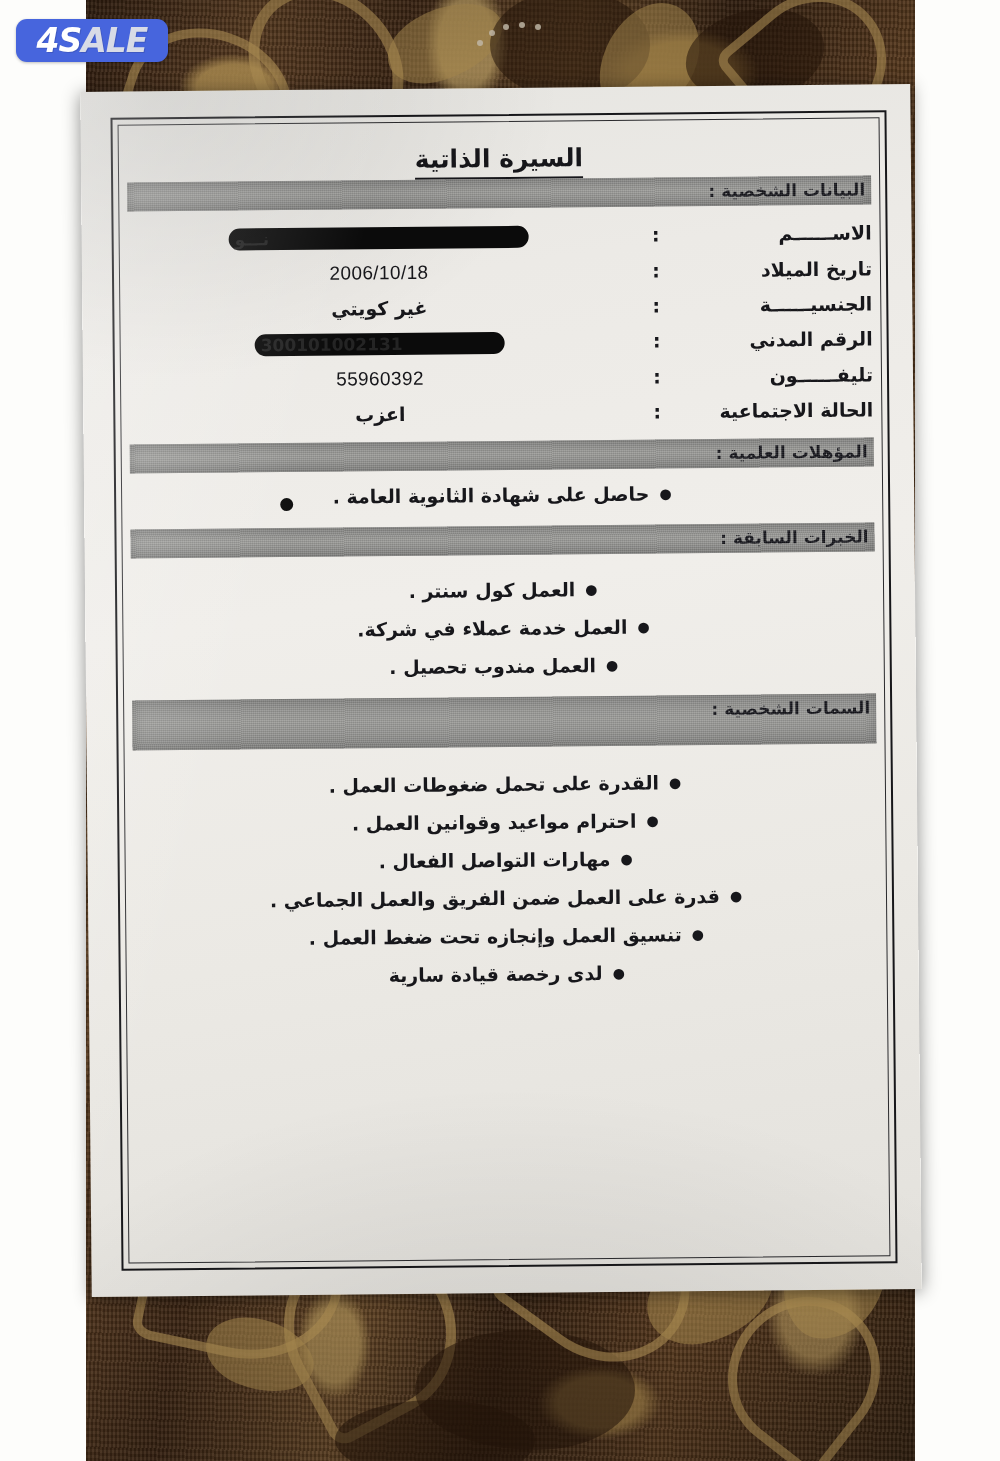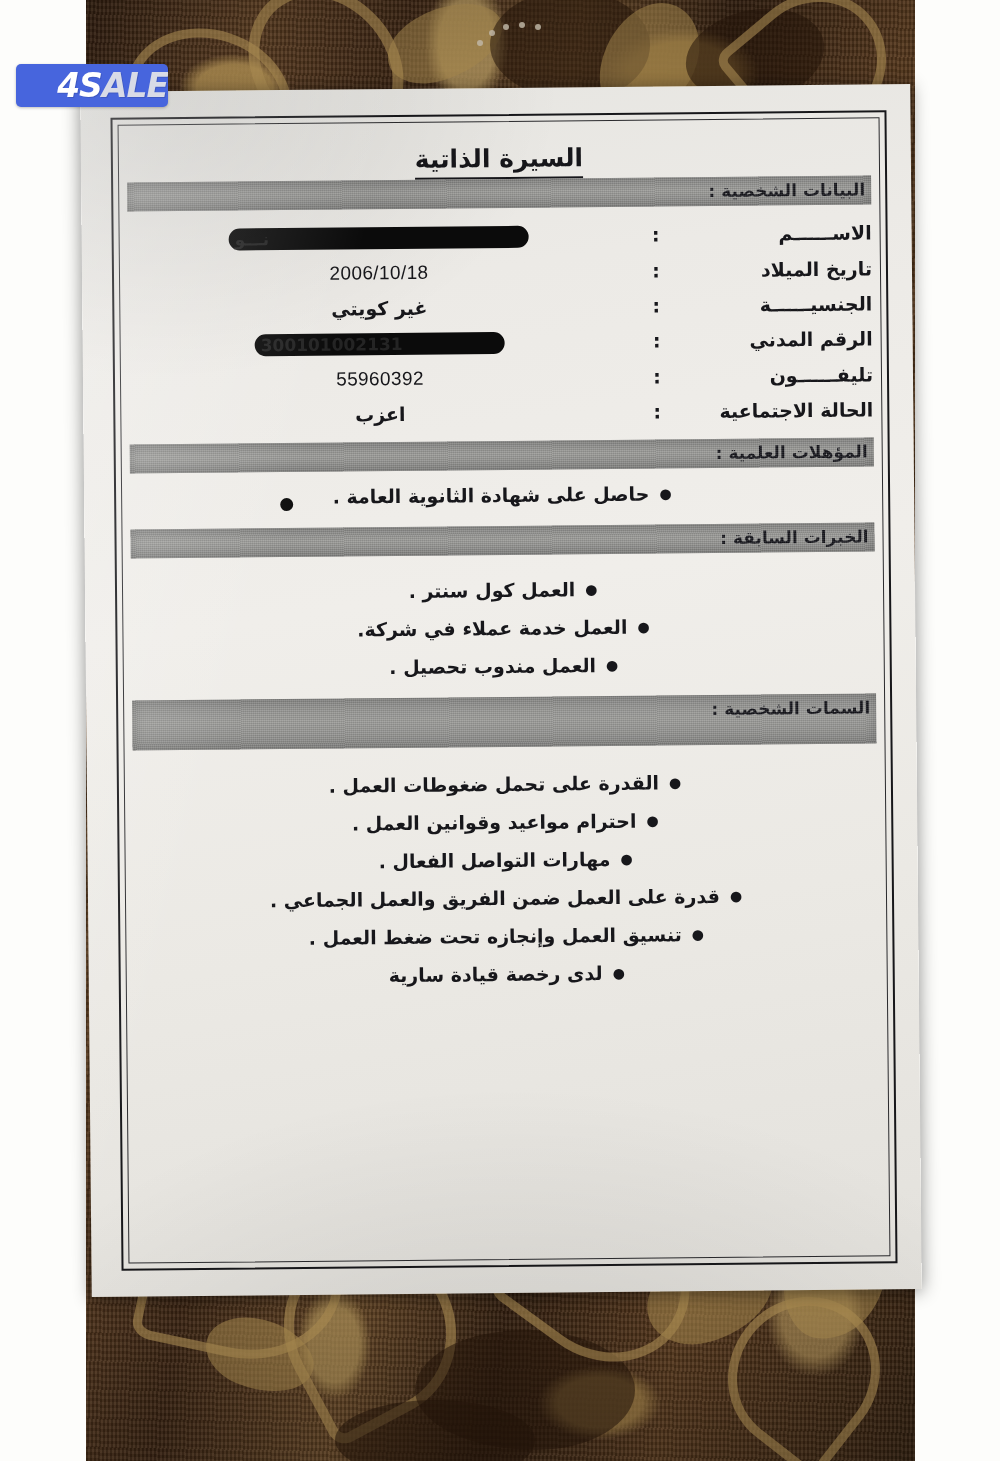--- a/index.html
+++ b/index.html
@@ -122,25 +122,24 @@
     position:absolute;left:150px;top:12px;width:13px;height:13px;border-radius:50%;
     background:#101010;
   }
 
   .gapA{height:4px;}
   .gapB{height:10px;}
 
   
   .wm{
     position:absolute;left:16px;top:19px;width:152px;height:43px;
-    background:#4765dd;border-radius:5px;
+    background:#4765dd;border-radius:11px;
     box-shadow:0 1px 3px rgba(0,0,0,.25);
-    display:flex;align-items:center;justify-content:flex-end;
+    display:flex;align-items:center;justify-content:center;
     overflow:hidden;
-    margin-top:45px;
   }
   .wm .t{
     font-family:"DejaVu Sans","Liberation Sans",sans-serif;
     font-style:italic;font-weight:bold;font-size:33px;letter-spacing:-1px;
     color:#ffffff;line-height:1;
     text-shadow:1px 1px 0 rgba(0,0,0,.12);
   }
   .wm .t .dim{color:#d8dbe6;}
 </style>
 </head>

